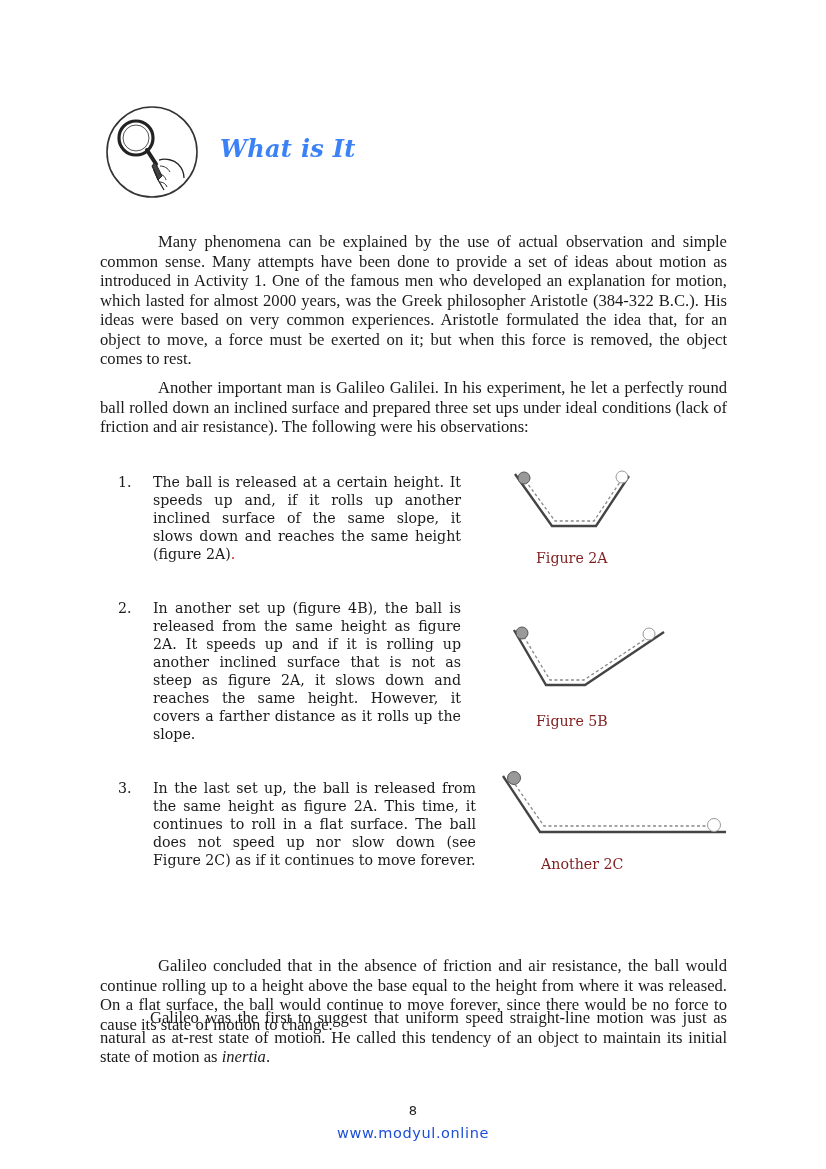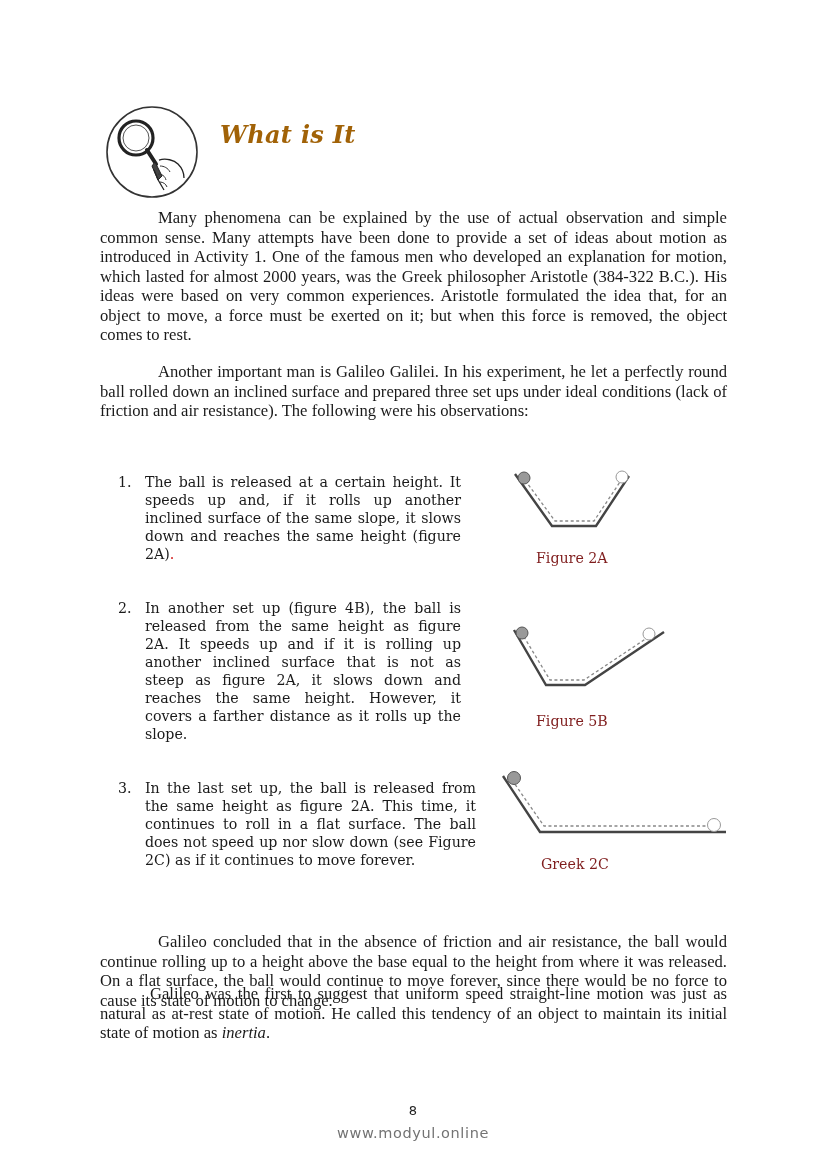--- a/index.html
+++ b/index.html
@@ -19,43 +19,44 @@
 
     
     .header-icon {
       left: 104px;
       top: 104px;
       width: 96px;
       height: 96px;
     }
     .header-title {
       left: 220px;
-      top: 120px;
+      top: 134px;
       font-family: "DejaVu Serif", serif;
       font-weight: bold;
       font-style: italic;
       font-size: 24px;
       letter-spacing: 0.3px;
-      color: #a16207;
+      color: #3b82f6;
       white-space: nowrap;
     }
 
     
     .para {
       left: 100px;
       width: 627px;
       font-family: "Liberation Serif", serif;
       font-size: 16.6px;
       line-height: 19.5px;
       text-align: justify;
       color: #1a1a1a;
+      margin-top: 24px;
     }
     .para .indent { display: inline-block; width: 58px; }
     .para-1 { top: 208px; }
-    .para-2 { top: 362px; }
+    .para-2 { top: 354px; }
     .para-3 { top: 932px; }
     .para-4 { top: 984px; }
     .para-4 .indent { width: 50px; }
     .para em { font-style: italic; }
 
     
     .list-item {
       left: 118px;
       width: 343px;
       font-family: "DejaVu Serif", serif;
@@ -63,21 +64,21 @@
       line-height: 18px;
       color: #1a1a1a;
     }
     .list-item .num {
       position: absolute;
       left: 0;
       top: 0;
       width: 22px;
     }
     .list-item .body {
-      margin-left: 27px;
+      margin-left: 35px;
       text-align: justify;
     }
     .list-item-1 { top: 473px; }
     .list-item-2 { top: 599px; }
     .list-item-3 { top: 779px; width: 358px; }
     .red-dot { color: #d42020; }
 
     
     .figure svg { display: block; }
     .fig-caption {
@@ -104,21 +105,21 @@
       color: #222;
     }
     .watermark {
       left: 0;
       width: 826px;
       top: 1125px;
       text-align: center;
       font-family: "DejaVu Sans", sans-serif;
       font-size: 14.5px;
       letter-spacing: 0.6px;
-      color: #737373;
+      color: #1d4ed8;
     }
   </style>
 </head>
 <body>
 
 <div class="abs header-icon">
   <svg width="96" height="96" viewBox="0 0 96 96">
     <circle cx="48" cy="48" r="45" fill="#fff" stroke="#333" stroke-width="1.6"></circle>
 
     <circle cx="32" cy="34" r="17" fill="#fff" stroke="#222" stroke-width="3.2"></circle>
@@ -176,20 +177,20 @@
 <div class="abs fig-caption caption-2b">Figure 5B</div>
 
 <div class="abs figure figure-2c">
   <svg width="230" height="72" viewBox="0 0 230 72">
     <path d="M5 12 L42 68 L228 68" fill="none" stroke="#444" stroke-width="2.4"></path>
     <path d="M14 16 L46 62 L210 62" fill="none" stroke="#888" stroke-width="1.3" stroke-dasharray="3,2.5"></path>
     <circle cx="16" cy="14" r="6.5" fill="#999" stroke="#555" stroke-width="1"></circle>
     <circle cx="216" cy="61" r="6.5" fill="#fff" stroke="#999" stroke-width="1"></circle>
   </svg>
 </div>
-<div class="abs fig-caption caption-2c">Greek 2C</div>
+<div class="abs fig-caption caption-2c">Another 2C</div>
 
 <div class="abs para para-3"><span class="indent"></span><span>Galileo concluded that in the absence of friction and air resistance, the ball would continue rolling up to a height above the base equal to the height from where it was released. On a flat surface, the ball would continue to move forever, since there would be no force to cause its state of motion to change.</span></div>
 
 <div class="abs para para-4"><span class="indent"></span><span>Galileo was the first to suggest that uniform speed straight-line motion was just as natural as at-rest state of motion. He called this tendency of an object to maintain its initial state of motion as </span><em>inertia</em><span>.</span></div>
 
 <div class="abs page-number">8</div>
 <div class="abs watermark">www.modyul.online</div>
 
 </body></html>

